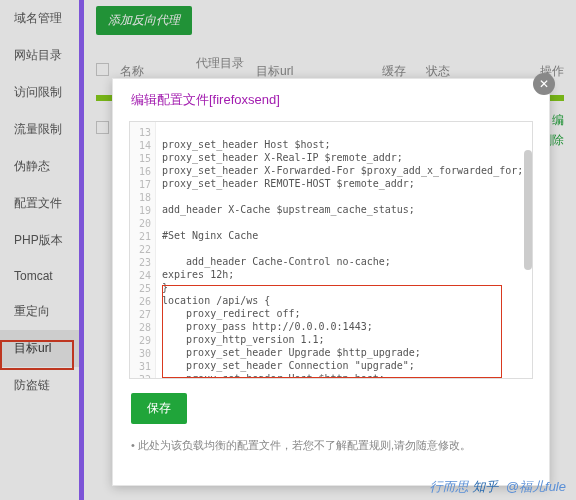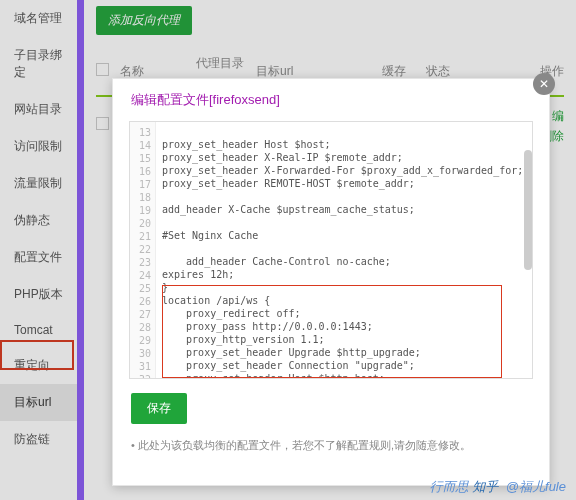--- a/index.html
+++ b/index.html
@@ -1,25 +1,25 @@
 <!DOCTYPE html>
 <html><head>
 <meta charset="utf-8">
 <style>
 * { margin: 0; padding: 0; box-sizing: border-box; }
 body { font-family: "Microsoft YaHei", Arial, sans-serif; font-size: 12px; background: #f5f5f5; width: 576px; height: 500px; overflow: hidden; position: relative; }
-.sidebar { position: absolute; left: 0; top: 0; width: 84px; height: 500px; background: #fff; border-right: 7px solid #8b5cf6; }
+.sidebar { position: absolute; left: 0; top: 0; width: 84px; height: 500px; background: #fff; border-right: 5px solid #8b5cf6; }
 .sidebar-item { padding: 10px 14px; color: #555; cursor: pointer; font-size: 12px; }
 .sidebar-item.active { background: #eaeaea; color: #333; }
 .sidebar-active-box { position: absolute; border: 2px solid #d9391f; left: 0; width: 74px; height: 30px; top: 340px; pointer-events: none; }
 .main { position: absolute; left: 84px; top: 0; right: 0; height: 500px; background: #fff; padding: 6px 12px; }
 .add-btn { background: #20a53a; color: #fff; border: none; padding: 6px 12px; border-radius: 2px; font-size: 12px; cursor: pointer; font-style: italic; }
 .table { width: 100%; margin-top: 12px; }
 .table-head, .table-row { display: flex; align-items: center; padding: 8px 0; }
-.table-head { color: #888; border-bottom: 2px solid #84cc16; }
+.table-head { color: #888; border-bottom: 6px solid #84cc16; }
 .col-chk { width: 24px; }
 .col-name { width: 76px; }
 .col-dir { width: 60px; }
 .col-url { width: 126px; }
 .col-cache { width: 44px; }
 .col-status { width: 50px; }
 .col-actions { flex: 1; text-align: right; }
 .txt-green { color: #20a53a; }
 .txt-red { color: #d9534f; }
 .chk { width: 13px; height: 13px; border: 1px solid #ccc; display: inline-block; }
@@ -42,21 +42,20 @@
 .watermark { position: absolute; right: 10px; bottom: 4px; color: #5a8fd6; font-size: 13px; font-style: italic; }
 .watermark .zh { color: #2b6cb0; margin-right: 4px; }
 .scroll-stub { position: absolute; right: 0; top: 28px; width: 8px; height: 120px; background: #ccc; border-radius: 4px; }
 </style>
 </head>
 <body>
 
 <div class="sidebar">
   <div class="sidebar-active-box"></div>
 <div class="sidebar-item">域名管理</div>
-    <div class="sidebar-item">子目录绑定</div>
     <div class="sidebar-item">网站目录</div>
     <div class="sidebar-item">访问限制</div>
     <div class="sidebar-item">流量限制</div>
     <div class="sidebar-item">伪静态</div>
     <div class="sidebar-item">配置文件</div>
     <div class="sidebar-item">PHP版本</div>
     <div class="sidebar-item">Tomcat</div>
     <div class="sidebar-item">重定向</div>
     <div class="sidebar-item active">目标url</div>
     <div class="sidebar-item">防盗链</div>

